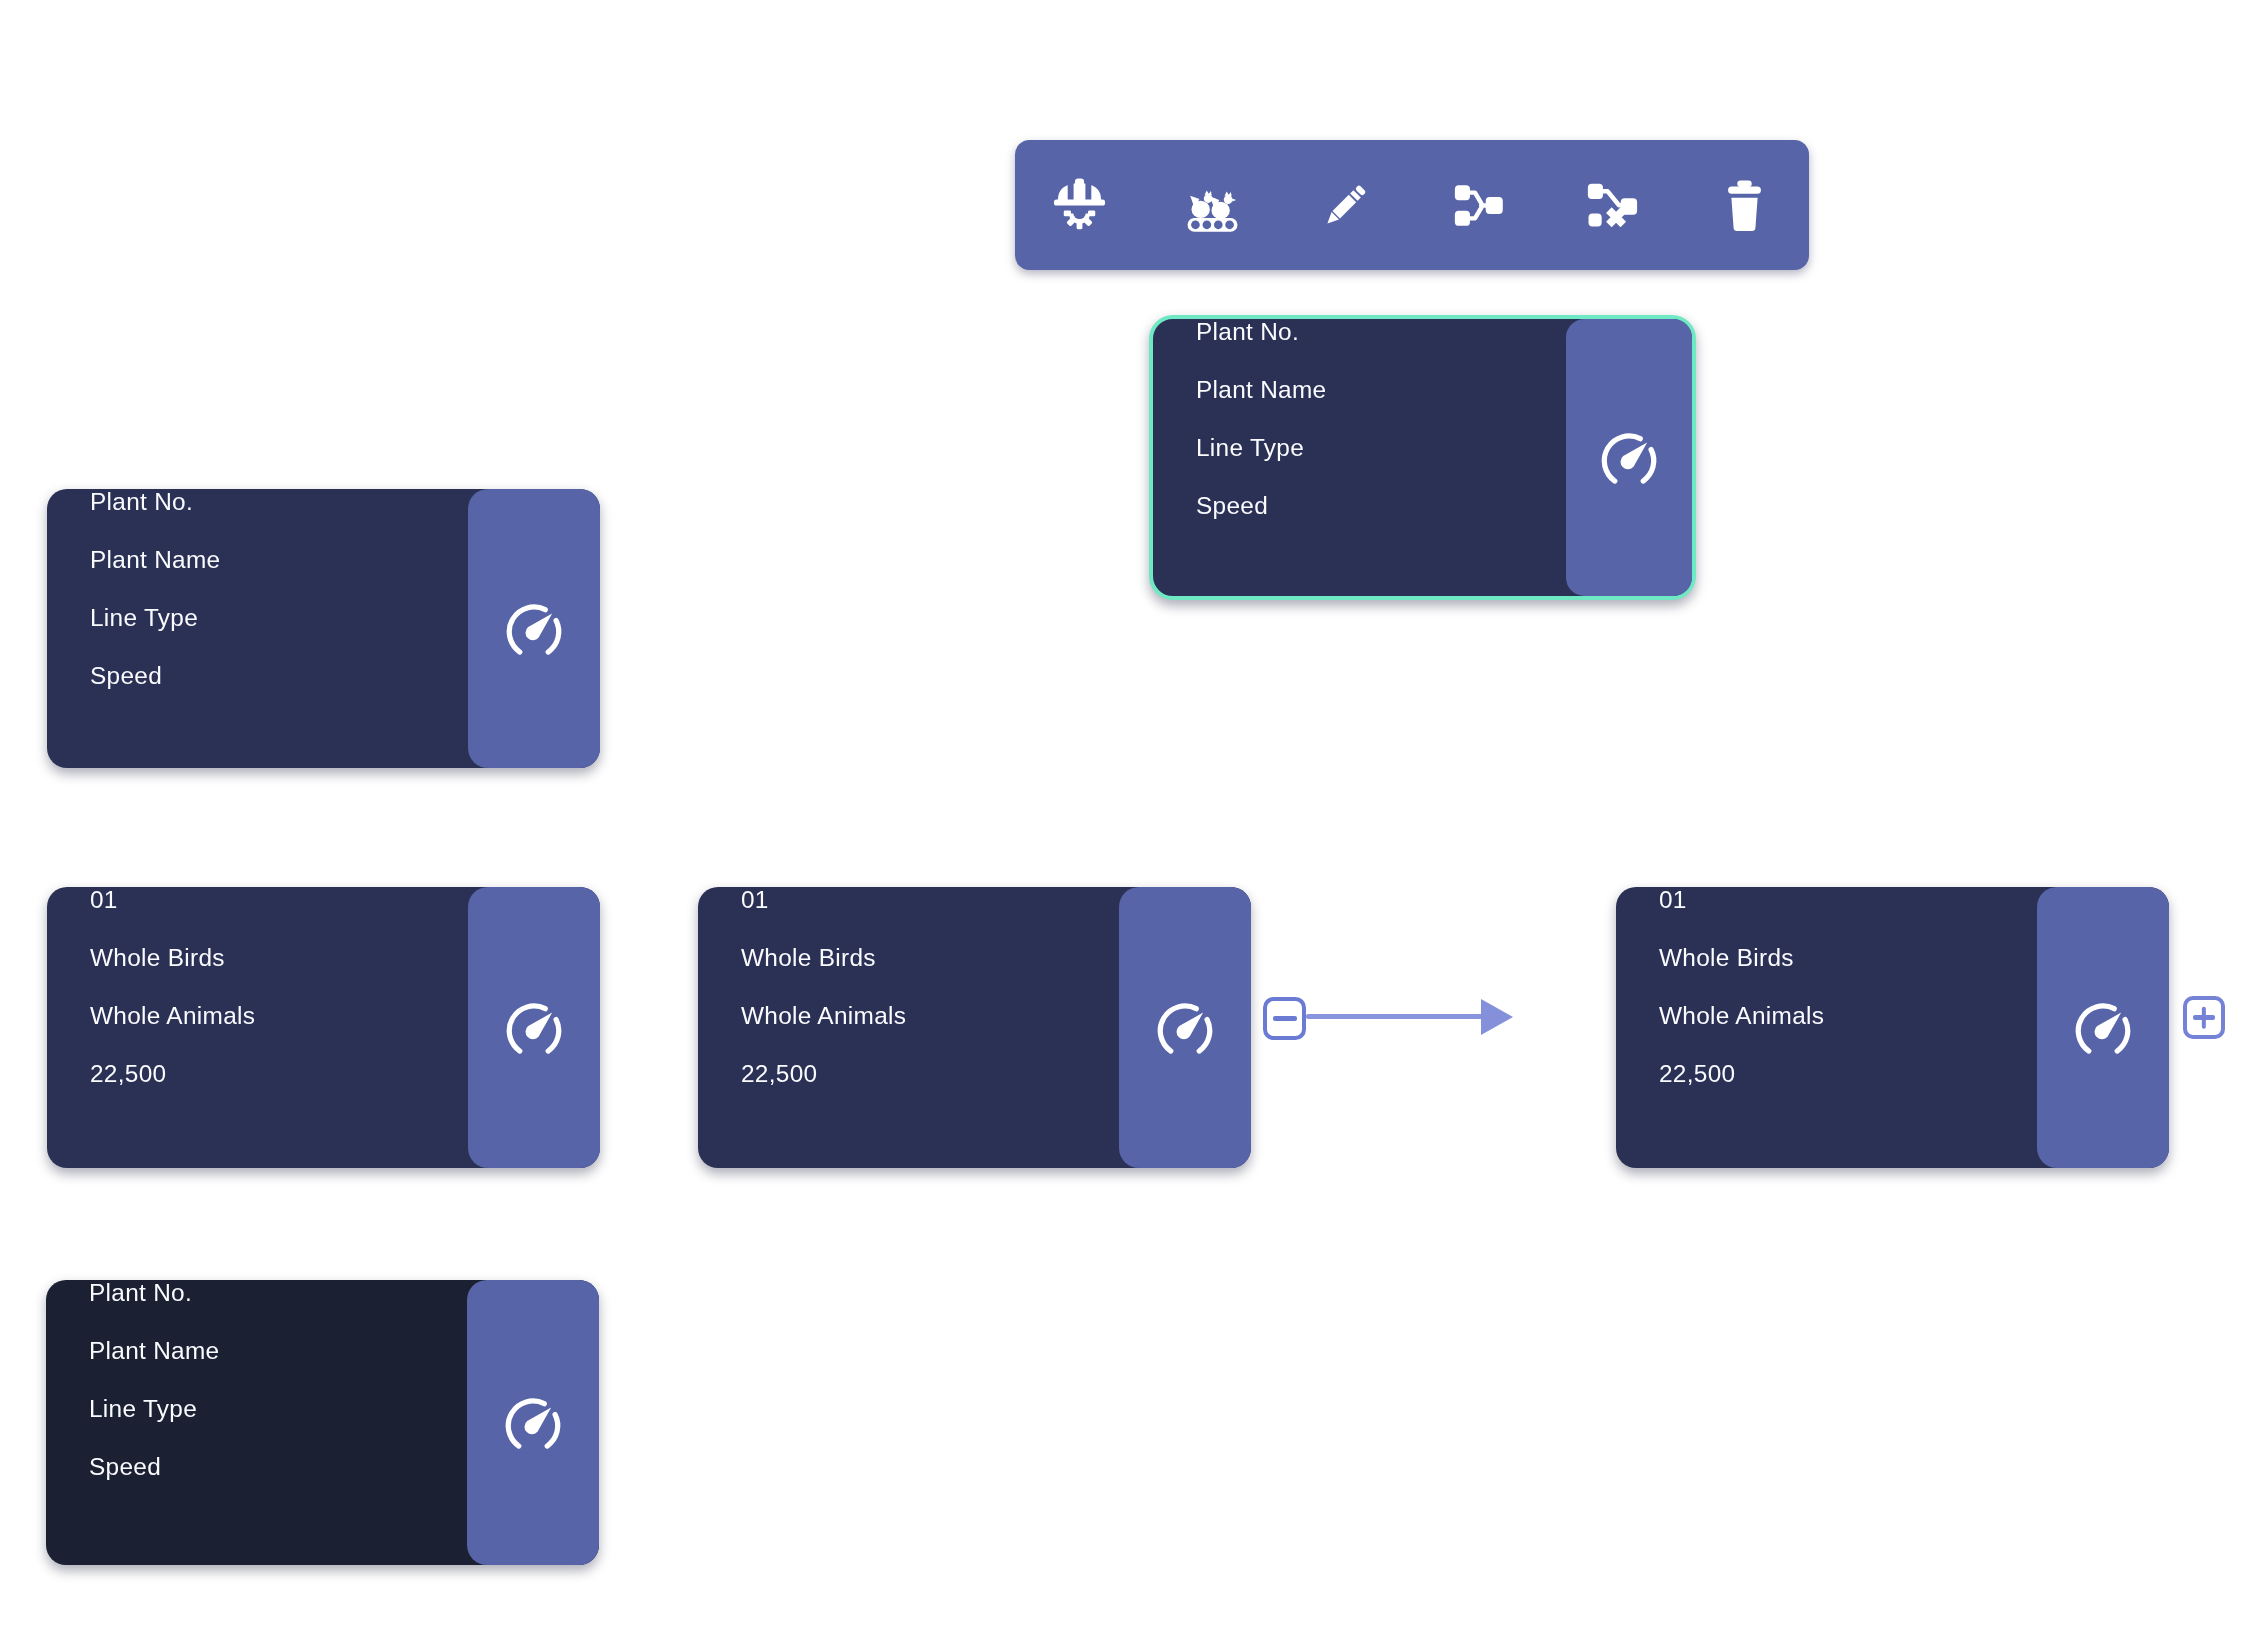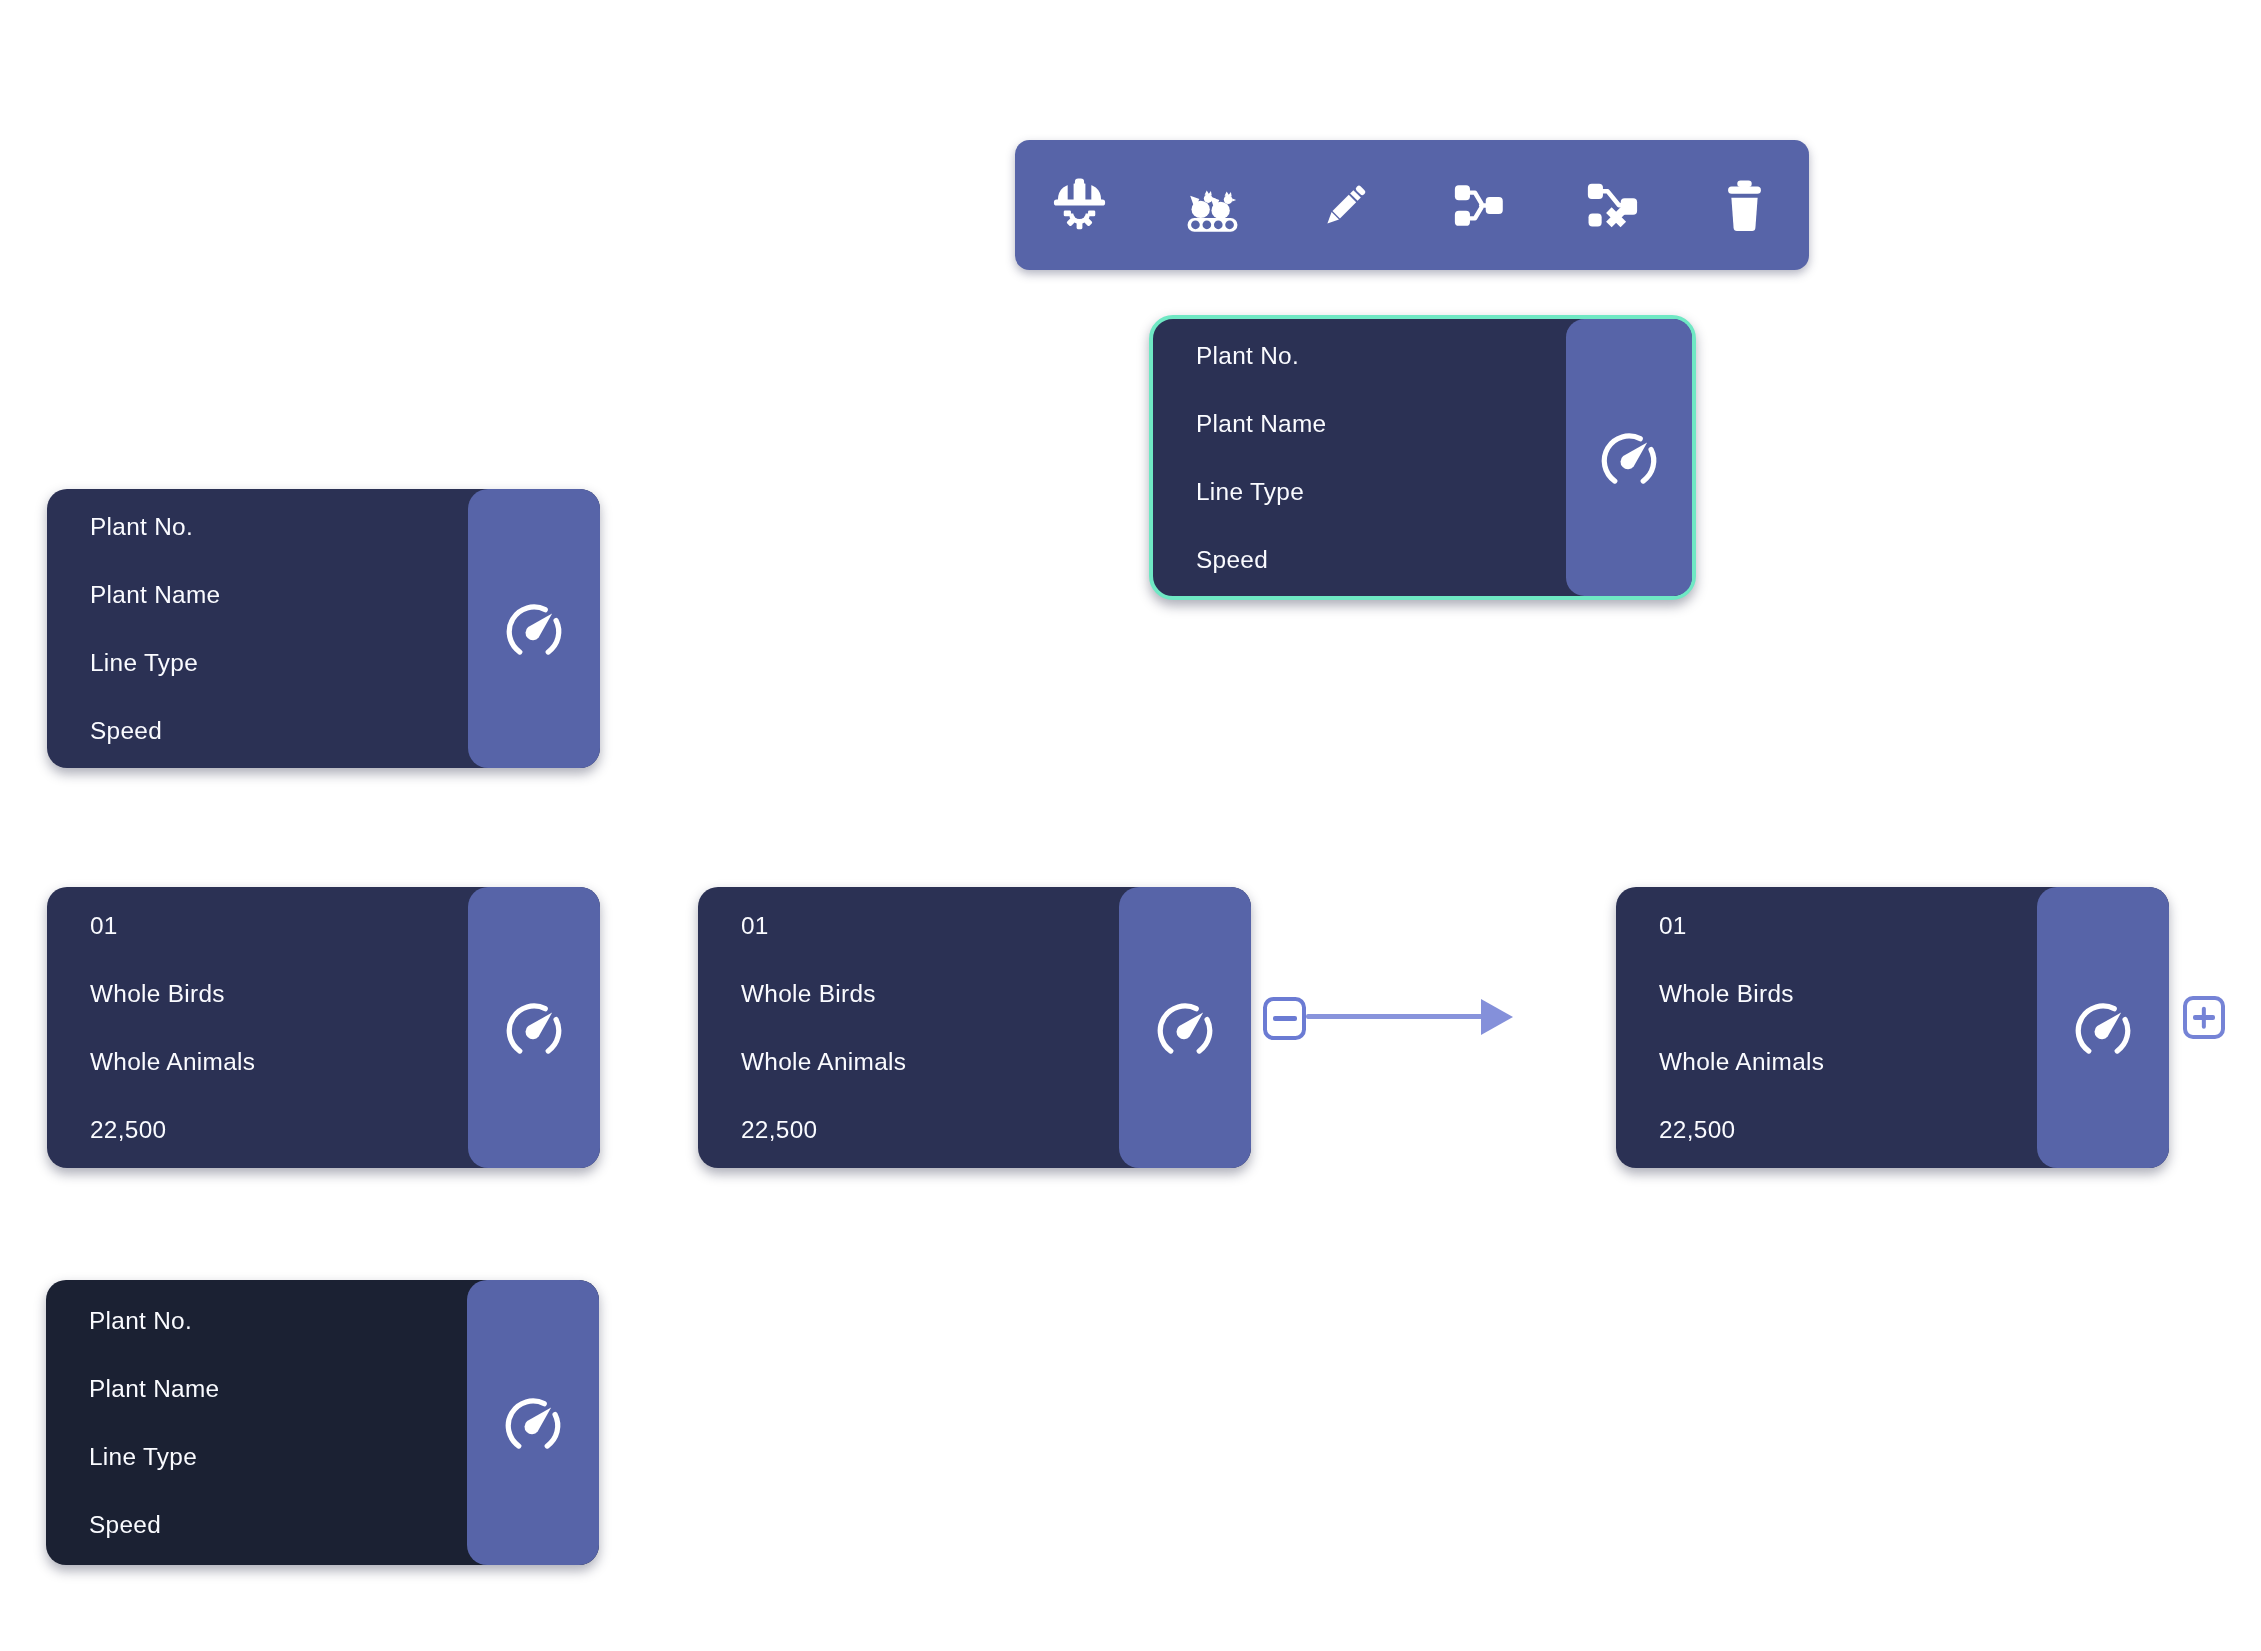--- a/index.html
+++ b/index.html
@@ -19,21 +19,21 @@
   .tool-btn svg{width:63px;height:63px;display:block;}
   
   .node{
     position:absolute;width:553px;height:281px;background:#2b3154;border-radius:20px;
     box-shadow:0 5.3px 12px rgba(25,28,56,.35);
   }
   .node.dark{background:#1b2133;}
   .node.selected{border:4.6px solid #6fe8c4;border-radius:24px;}
   .node-lines{
     position:absolute;left:43px;top:0;bottom:0;right:145px;
-    display:flex;flex-direction:column;justify-content:center;gap:42px;
+    display:flex;flex-direction:column;justify-content:flex-start;gap:32px;
   }
   .node-line{font-size:24.4px;line-height:26px;font-weight:500;color:#fafbff;letter-spacing:0.3px;white-space:nowrap;}
   .node-panel{
     position:absolute;top:0;right:0;width:132px;height:100%;
     background:#5764a8;border-radius:20px;
     display:flex;align-items:center;justify-content:center;
   }
   .node.selected .node-panel{width:126px;border-radius:18.4px;}
   .node-panel svg{width:66px;height:66px;display:block;}
   

